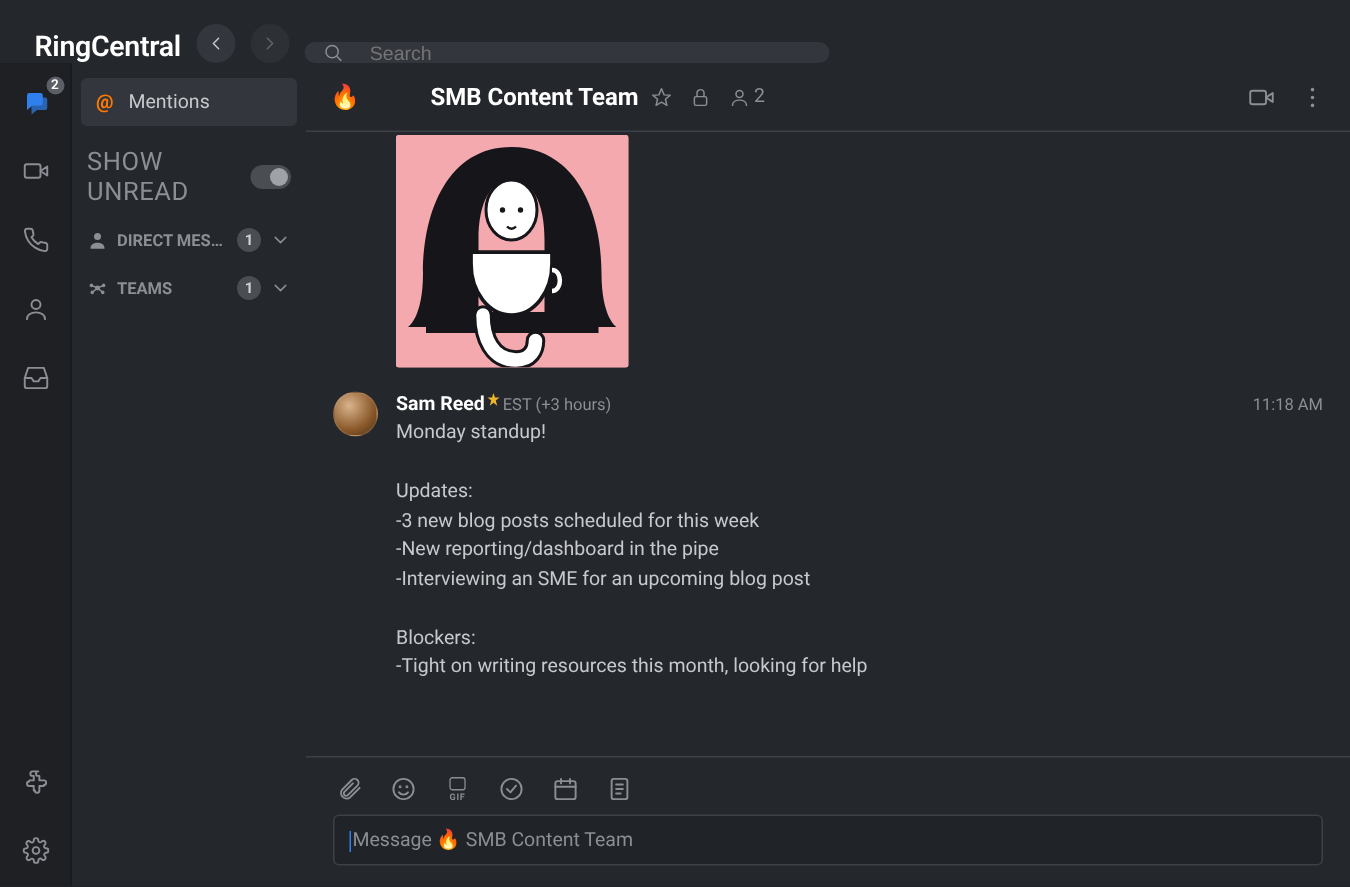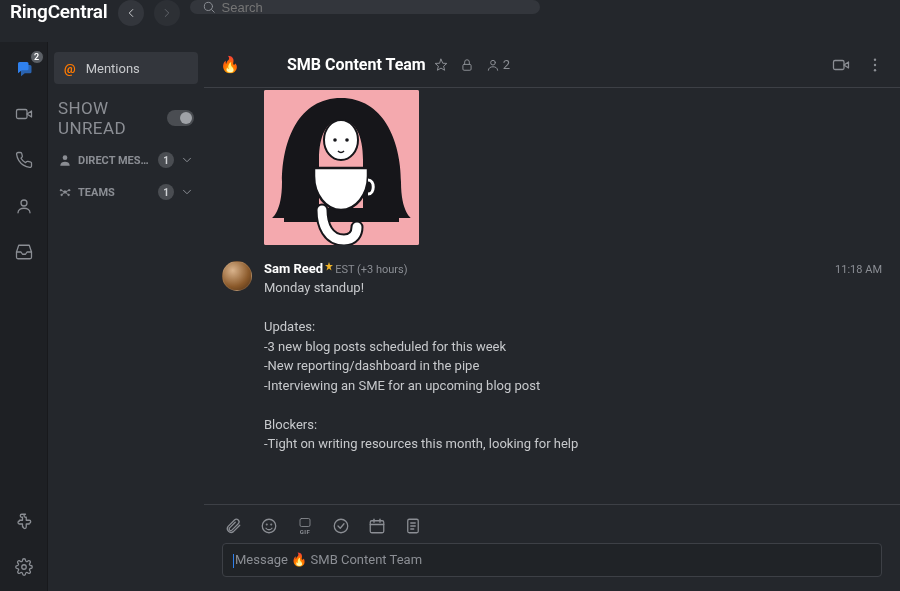--- a/index.html
+++ b/index.html
@@ -21,39 +21,39 @@
     width:900px;height:591px;
     background:var(--bg-0);
     font-family:-apple-system,BlinkMacSystemFont,"Segoe UI",Roboto,Helvetica,Arial,sans-serif;
     color:var(--text-0);
     overflow:hidden;
     display:flex;flex-direction:column;
   }
   
   .topbar{
     height:42px;flex:0 0 42px;
-    display:flex;align-items:flex-start;
-    padding:0 10px;
+    display:flex;align-items:flex-end;
+    padding:0 23px;
     background:var(--bg-1);
     gap:10px;
   }
   .brand{font-size:19px;font-weight:600;letter-spacing:-0.2px;}
   .nav-btn{
     width:26px;height:26px;border-radius:50%;
     background:var(--bg-3);
     display:flex;align-items:center;justify-content:center;
     color:var(--text-1);cursor:pointer;
   }
   .nav-btn.disabled{color:var(--text-2);opacity:.6;}
   .search-wrap{
     flex:0 0 350px;
     height:14px;border-radius:13px;
     background:var(--bg-3);
     display:flex;align-items:center;
-    padding:0 12px;gap:4px;
+    padding:0 12px;gap:16px;
     color:var(--text-2);font-size:13px;
   }
   .search-wrap input{background:transparent;border:none;outline:none;color:var(--text-1);font-size:13px;flex:1;}
   
   .main{flex:1;display:flex;min-height:0;}
   .rail{
     width:48px;flex:0 0 48px;
     background:var(--bg-0);
     display:flex;flex-direction:column;align-items:center;
     padding-top:14px;gap:22px;

